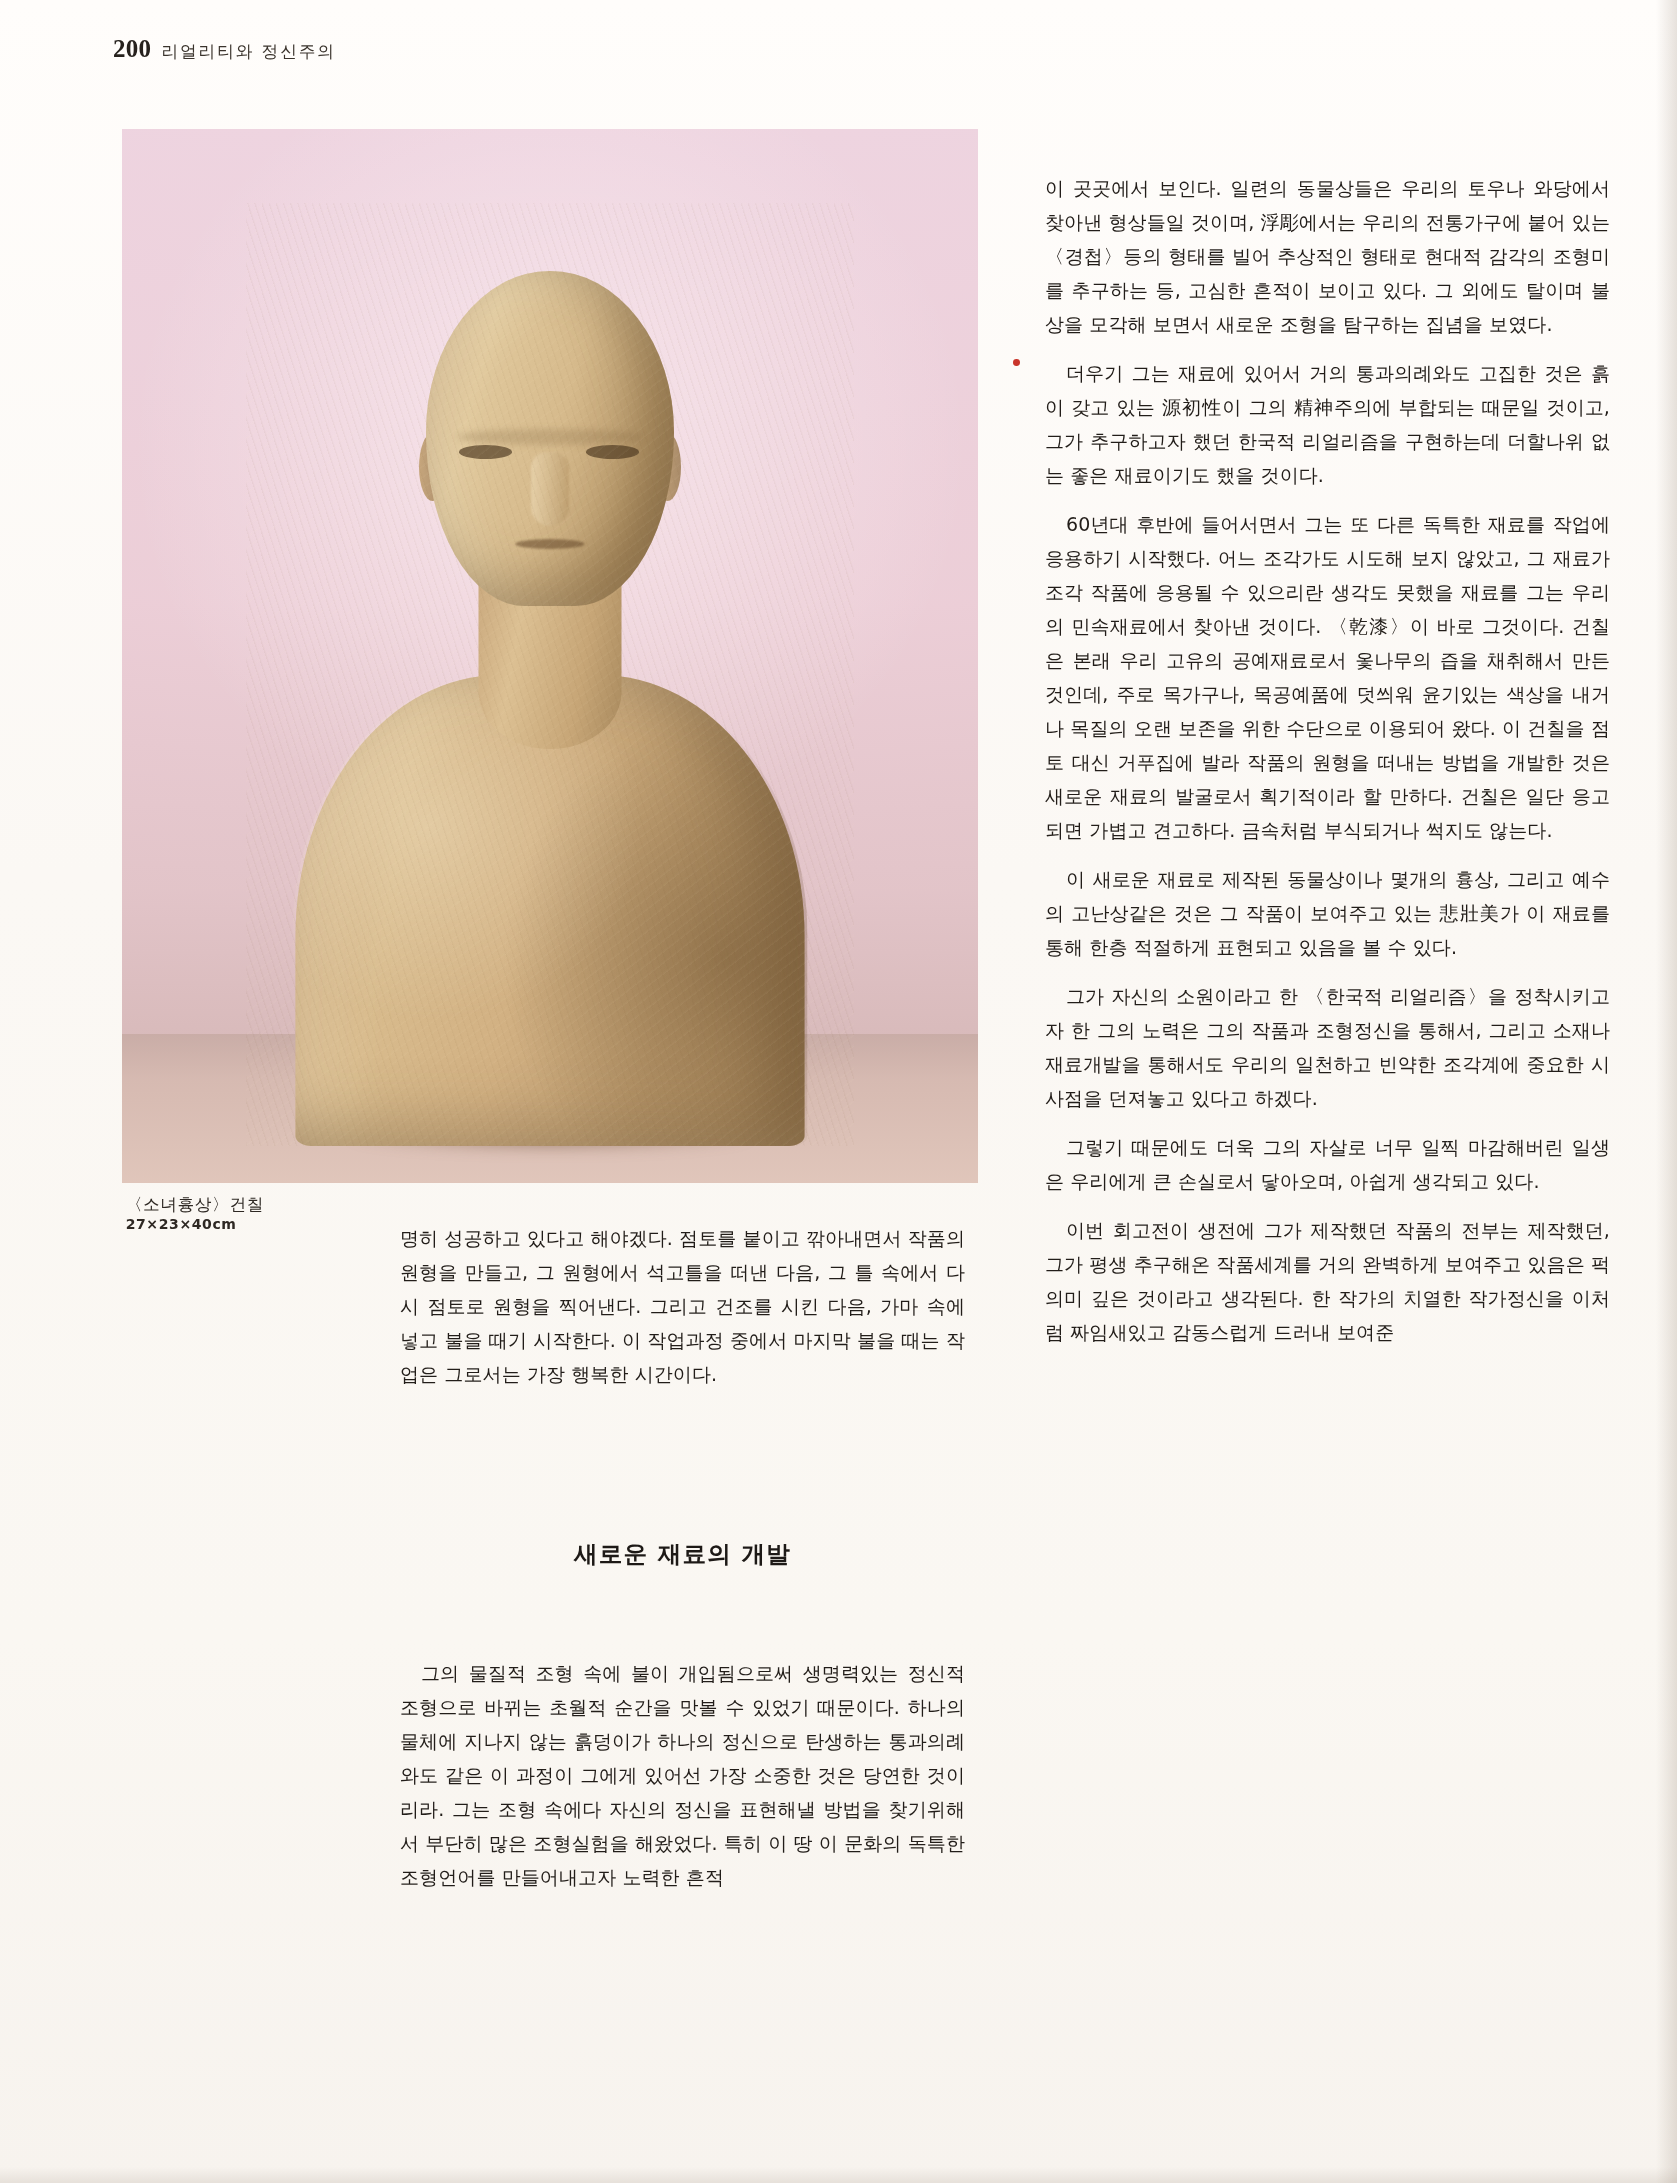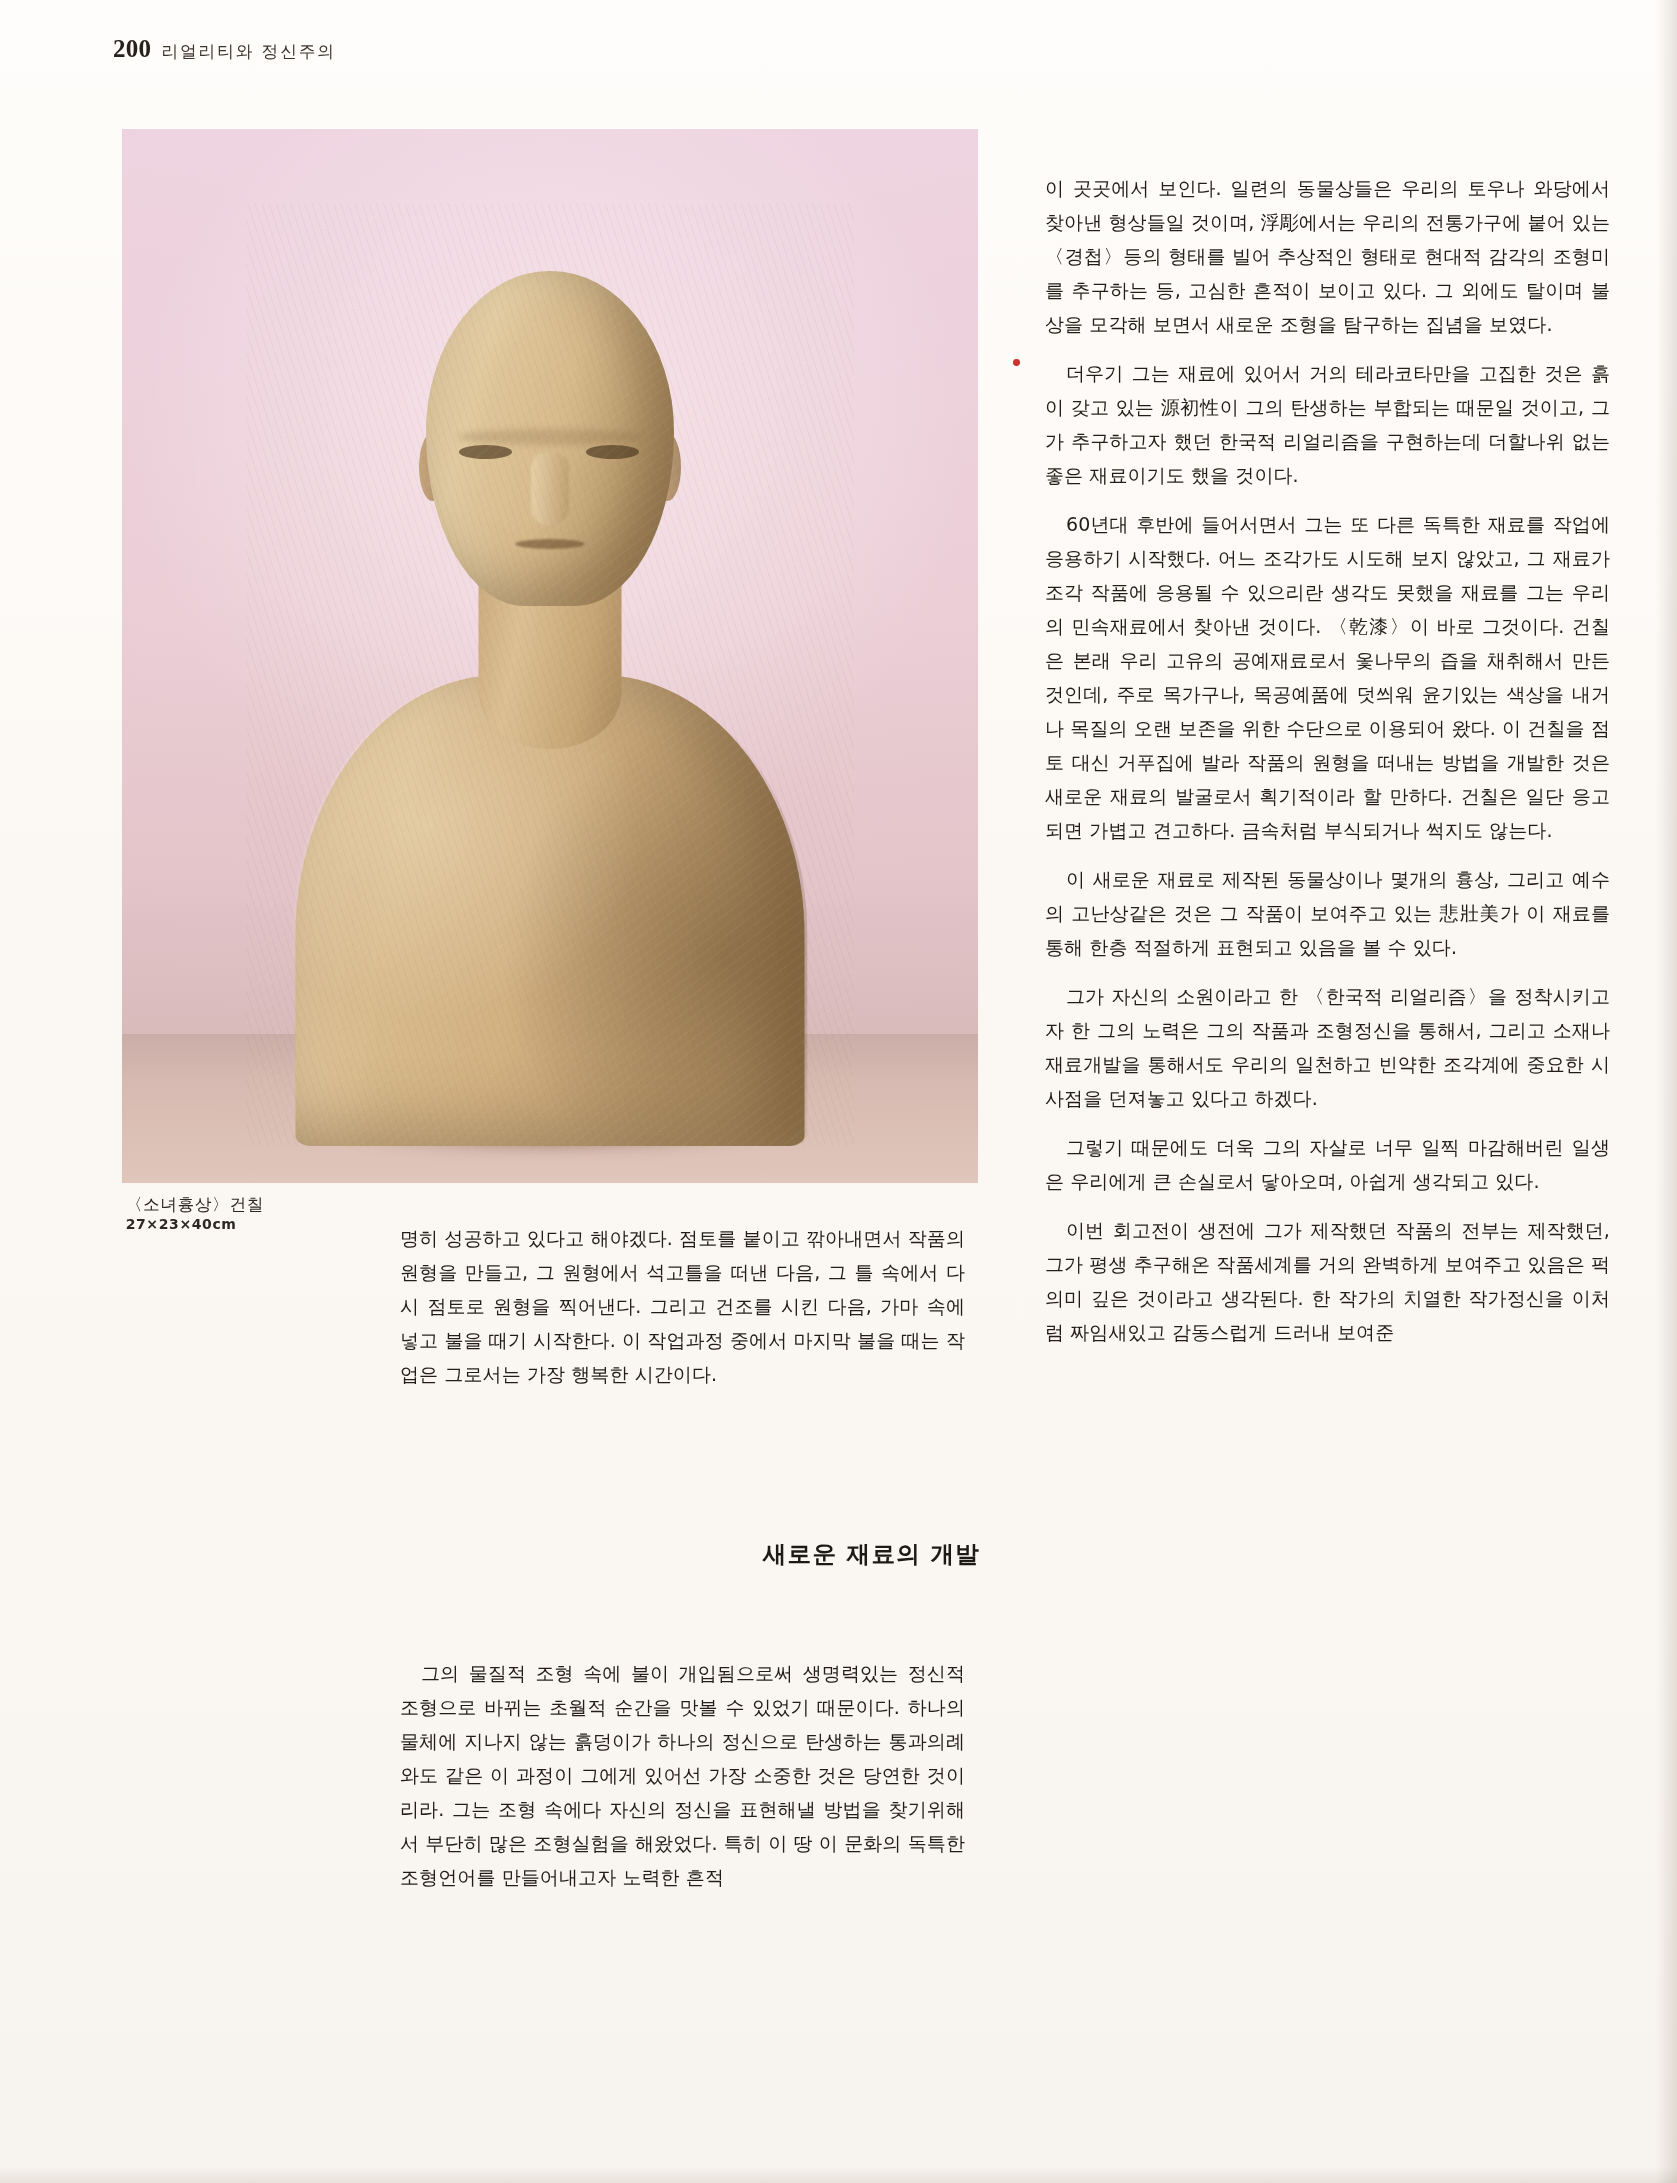--- a/index.html
+++ b/index.html
@@ -277,21 +277,21 @@
   .col-right {
     left: 1030px;
     top: 156px;
     width: 595px;
   }
   .section-heading {
     position: absolute;
     left: 385px;
     top: 1538px;
     width: 595px;
-    text-align: right;
+    text-align: center;
     font-family: "DejaVu Sans", sans-serif;
     font-size: 23.6px;
     font-weight: bold;
     letter-spacing: 1.2px;
     color: #1d1916;
   }
   .red-dot {
     position: absolute;
     left: 1013px;
     top: 359px;
@@ -344,21 +344,21 @@
   </div>
 
   <div class="section-heading">새로운 재료의 개발</div>
 
   <div class="col col-left-lower2">
     <p>그의 물질적 조형 속에 불이 개입됨으로써 생명력있는 정신적 조형으로 바뀌는 초월적 순간을 맛볼 수 있었기 때문이다. 하나의 물체에 지나지 않는 흙덩이가 하나의 정신으로 탄생하는 통과의례와도 같은 이 과정이 그에게 있어선 가장 소중한 것은 당연한 것이리라. 그는 조형 속에다 자신의 정신을 표현해낼 방법을 찾기위해서 부단히 많은 조형실험을 해왔었다. 특히 이 땅 이 문화의 독특한 조형언어를 만들어내고자 노력한 흔적</p>
   </div>
 
   <div class="col col-right">
     <p class="noindent">이 곳곳에서 보인다. 일련의 동물상들은 우리의 토우나 와당에서 찾아낸 형상들일 것이며, 浮彫에서는 우리의 전통가구에 붙어 있는 〈경첩〉등의 형태를 빌어 추상적인 형태로 현대적 감각의 조형미를 추구하는 등, 고심한 흔적이 보이고 있다. 그 외에도 탈이며 불상을 모각해 보면서 새로운 조형을 탐구하는 집념을 보였다.</p>
-    <p>더우기 그는 재료에 있어서 거의 테라코타만을 고집한 것은 흙이 갖고 있는 源初性이 그의 탄생하는 부합되는 때문일 것이고, 그가 추구하고자 했던 한국적 리얼리즘을 구현하는데 더할나위 없는 좋은 재료이기도 했을 것이다.</p>
+    <p>더우기 그는 재료에 있어서 거의 통과의례와도 고집한 것은 흙이 갖고 있는 源初性이 그의 精神주의에 부합되는 때문일 것이고, 그가 추구하고자 했던 한국적 리얼리즘을 구현하는데 더할나위 없는 좋은 재료이기도 했을 것이다.</p>
     <p>60년대 후반에 들어서면서 그는 또 다른 독특한 재료를 작업에 응용하기 시작했다. 어느 조각가도 시도해 보지 않았고, 그 재료가 조각 작품에 응용될 수 있으리란 생각도 못했을 재료를 그는 우리의 민속재료에서 찾아낸 것이다. 〈乾漆〉이 바로 그것이다. 건칠은 본래 우리 고유의 공예재료로서 옻나무의 즙을 채취해서 만든 것인데, 주로 목가구나, 목공예품에 덧씌워 윤기있는 색상을 내거나 목질의 오랜 보존을 위한 수단으로 이용되어 왔다. 이 건칠을 점토 대신 거푸집에 발라 작품의 원형을 떠내는 방법을 개발한 것은 새로운 재료의 발굴로서 획기적이라 할 만하다. 건칠은 일단 응고되면 가볍고 견고하다. 금속처럼 부식되거나 썩지도 않는다.</p>
     <p>이 새로운 재료로 제작된 동물상이나 몇개의 흉상, 그리고 예수의 고난상같은 것은 그 작품이 보여주고 있는 悲壯美가 이 재료를 통해 한층 적절하게 표현되고 있음을 볼 수 있다.</p>
     <p>그가 자신의 소원이라고 한 〈한국적 리얼리즘〉을 정착시키고자 한 그의 노력은 그의 작품과 조형정신을 통해서, 그리고 소재나 재료개발을 통해서도 우리의 일천하고 빈약한 조각계에 중요한 시사점을 던져놓고 있다고 하겠다.</p>
     <p>그렇기 때문에도 더욱 그의 자살로 너무 일찍 마감해버린 일생은 우리에게 큰 손실로서 닿아오며, 아쉽게 생각되고 있다.</p>
     <p>이번 회고전이 생전에 그가 제작했던 작품의 전부는 제작했던, 그가 평생 추구해온 작품세계를 거의 완벽하게 보여주고 있음은 퍽 의미 깊은 것이라고 생각된다. 한 작가의 치열한 작가정신을 이처럼 짜임새있고 감동스럽게 드러내 보여준</p>
   </div>
 
   <div class="red-dot"></div>
 
   <div class="edge-shadow-right"></div>

